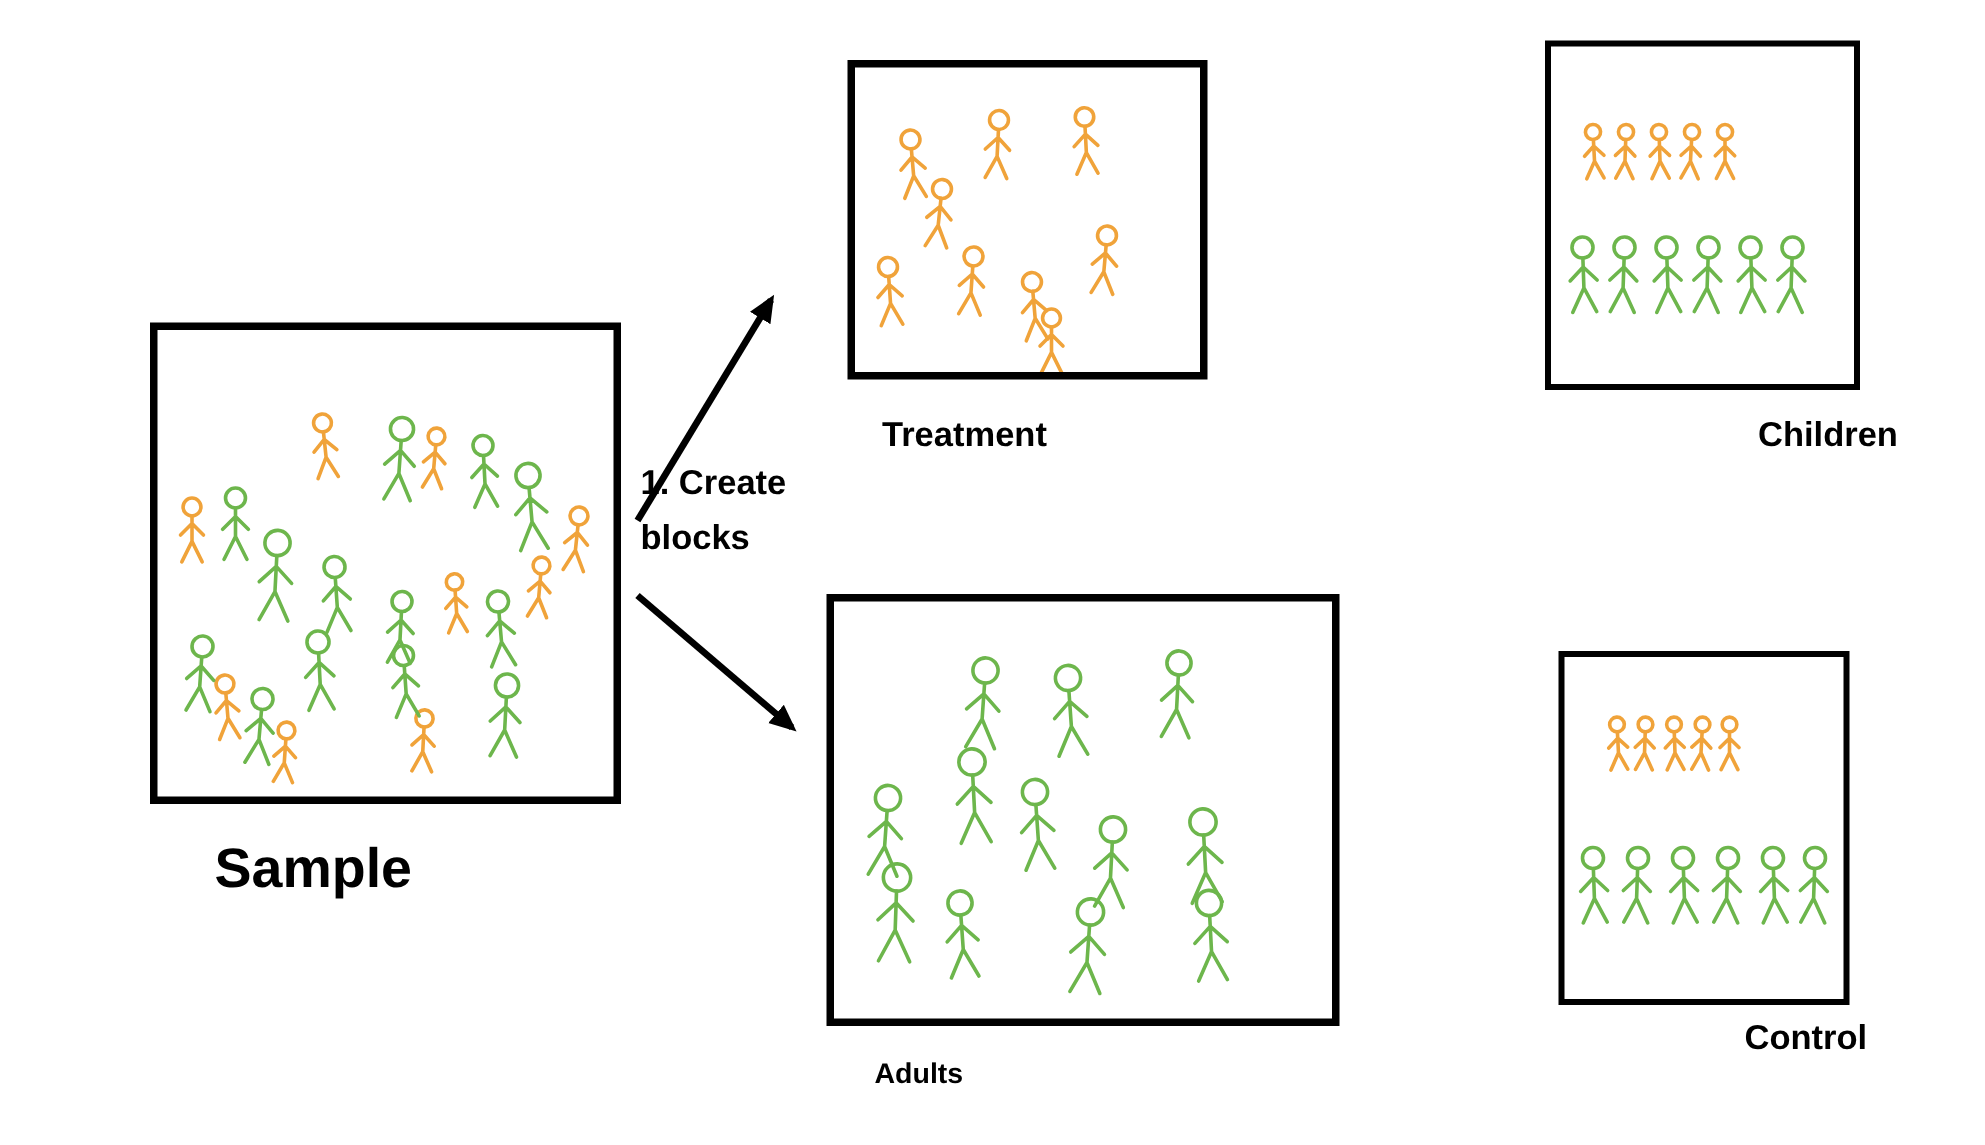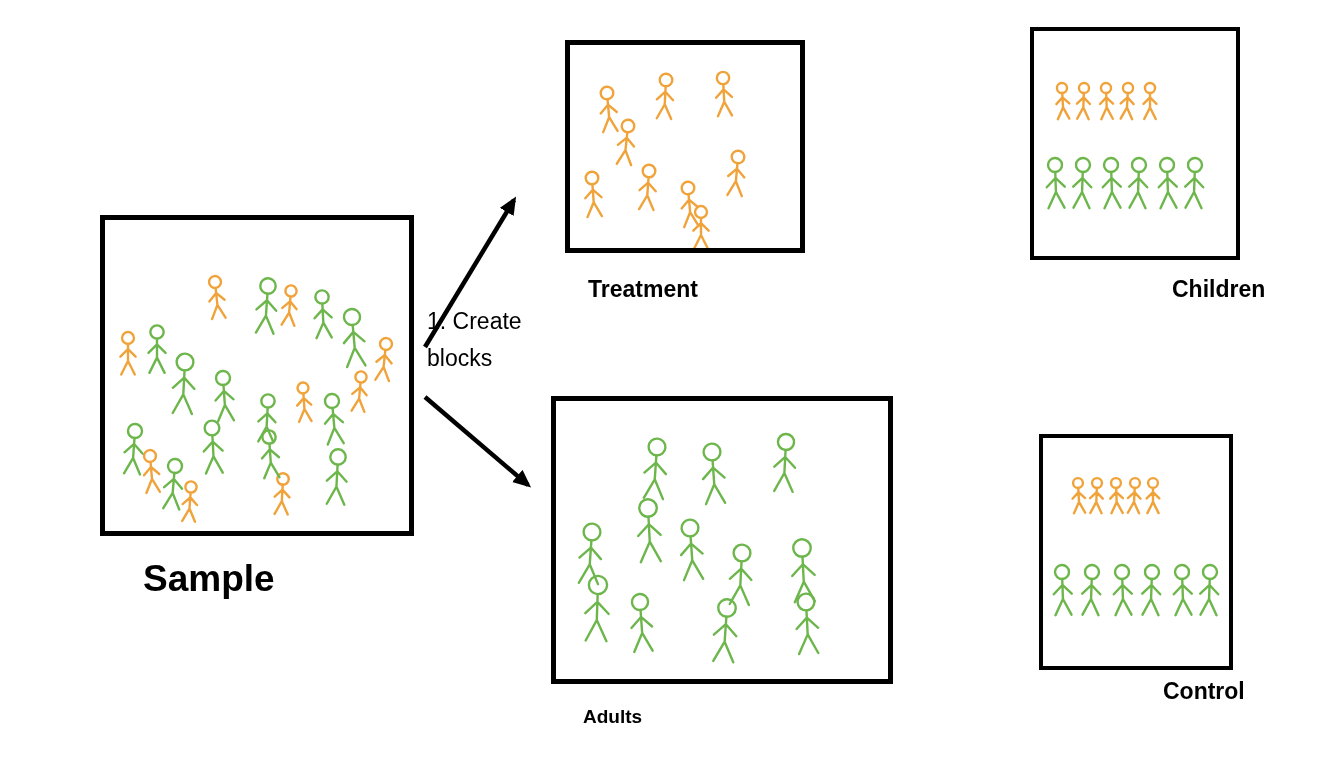--- a/index.html
+++ b/index.html
@@ -33,21 +33,21 @@
     font-weight: bold;
     white-space: nowrap;
   }
   .lbl-sample    { left: 143px; top: 558px; font-size: 37px; }
   .lbl-children  { left: 588px; top: 276px; font-size: 23px; }
   .lbl-adults    { left: 583px; top: 706px; font-size: 19px; }
   .lbl-treatment { left: 1172px; top: 276px; font-size: 23px; }
   .lbl-control   { left: 1163px; top: 678px; font-size: 23px; }
   .step {
     position: absolute;
-    font-weight: normal;
+    font-weight: bold;
     font-size: 23px;
     line-height: 1.6;
   }
   .step-1 { left: 427px; top: 303px; width: 118px; }
   .step-2 { left: 845px; top: 294px; width: 300px; }
 </style>
 </head>
 <body>
 
 <div class="canvas">

